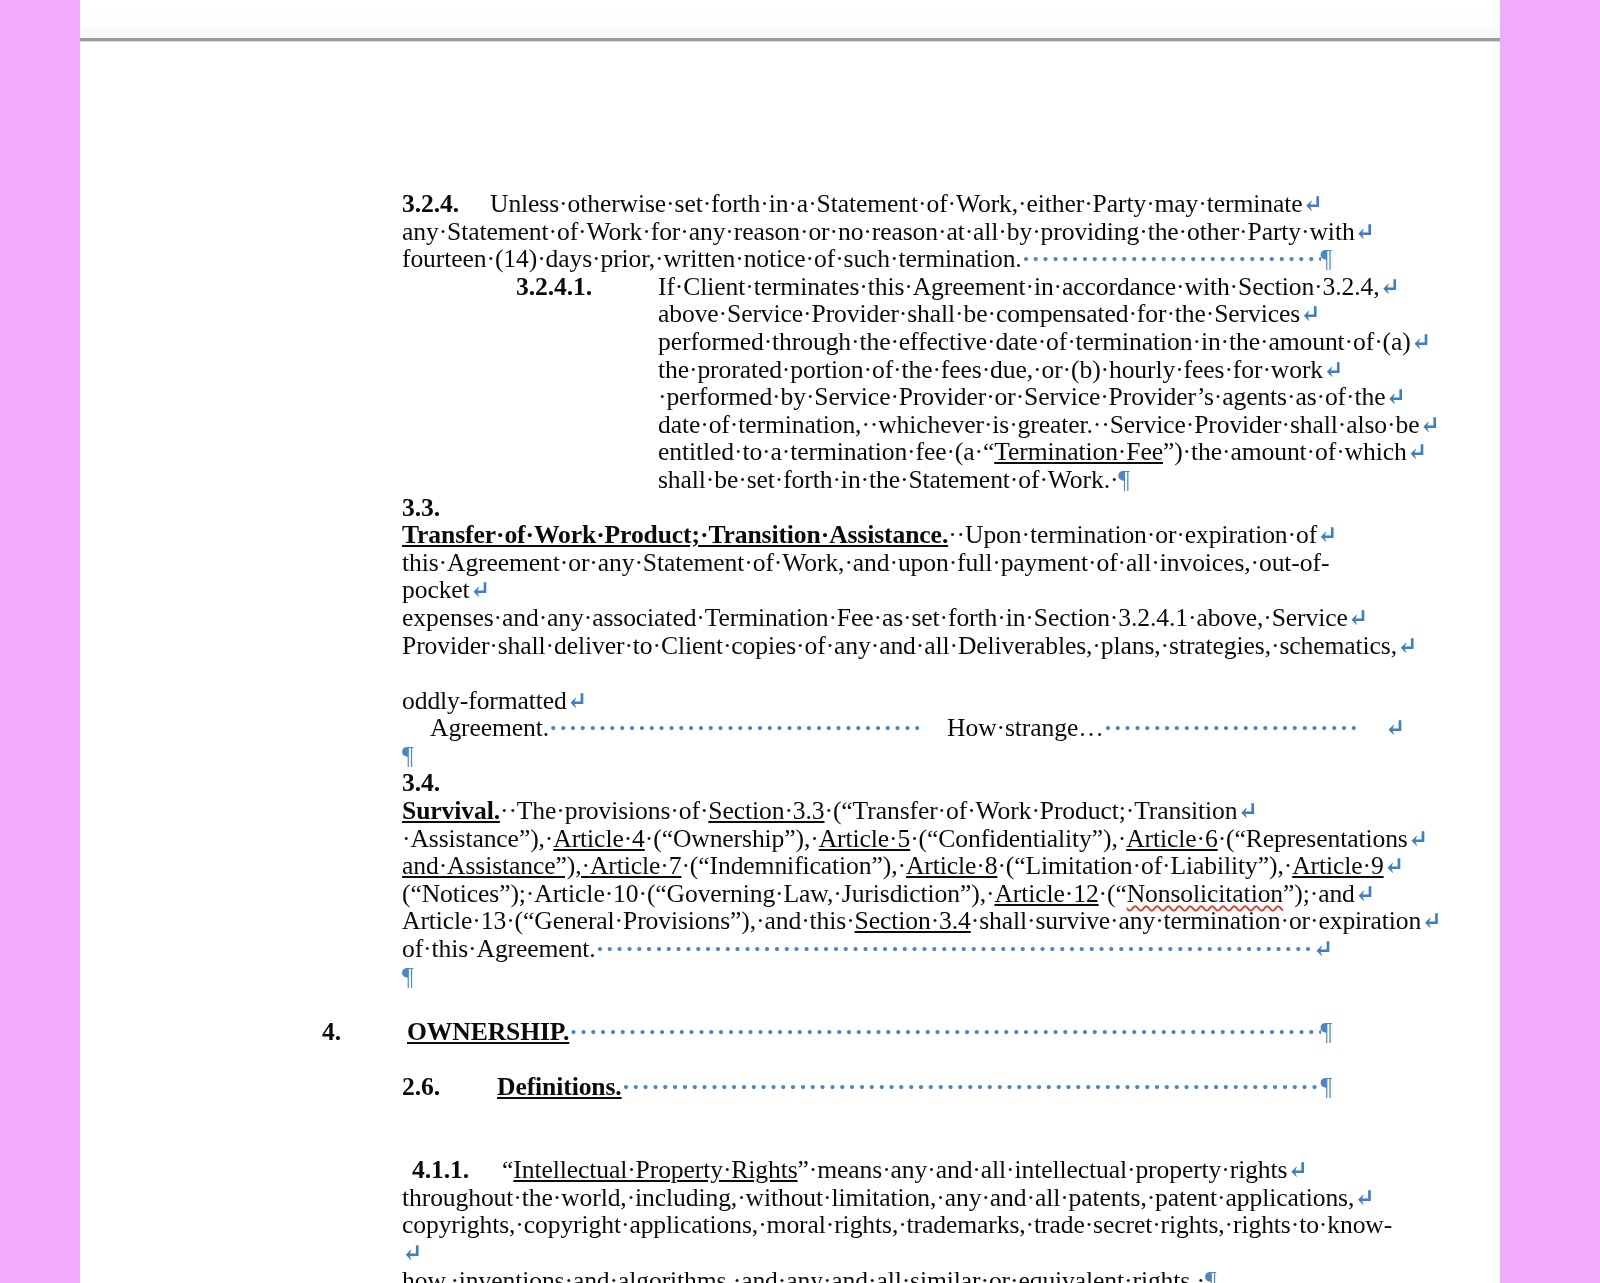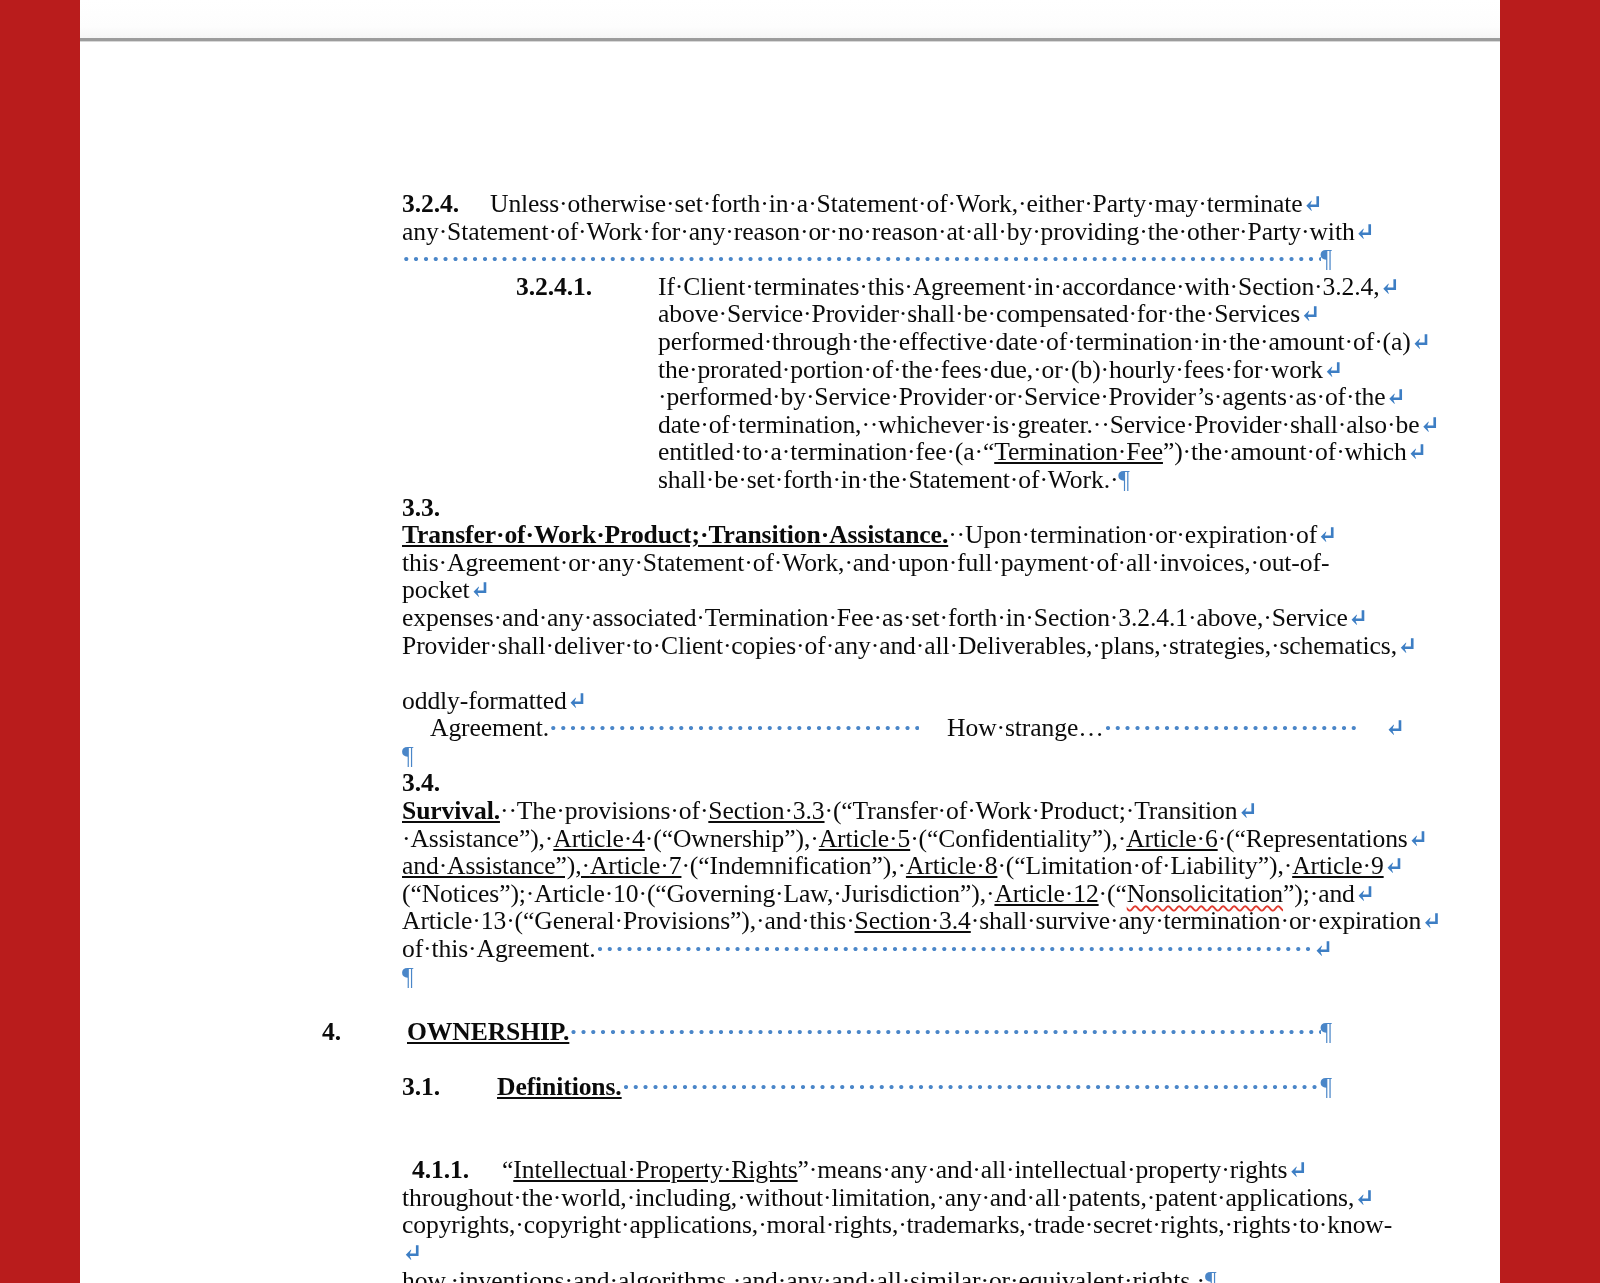--- a/index.html
+++ b/index.html
@@ -12,21 +12,21 @@
     width: 1600px;
     height: 1283px;
     overflow: hidden;
     font-family: "Liberation Serif", "DejaVu Serif", serif;
   }
 
   
   .app-surface {
     position: absolute;
     inset: 0;
-    background: #b91c1c;
+    background: #f0abfc;
   }
   .page-sheet {
     position: absolute;
     left: 80px;
     top: 0;
     width: 1420px;
     height: 1283px;
     background: #ffffff;
     overflow: hidden;
   }
@@ -175,20 +175,21 @@
     <div class="page-top-band"></div>
     <div class="page-top-rule"></div>
 
     <div class="doc-body">
 
       <div class="para wrap-out">
         <span class="lead">3.2.4.</span><span>Unless·otherwise·set·forth·in·a·Statement·of·Work,·either·Party·may·terminate</span><span class="lbreak">↵</span><br>
         <span>any·Statement·of·Work·for·any·reason·or·no·reason·at·all·by·providing·the·other·Party·with</span><span class="lbreak">↵</span>
       </div>
       <div class="para leader-row" style="margin-left:80px;">
+        <span class="fixed">fourteen·(14)·days·prior,·written·notice·of·such·termination.</span>
           <span class="grow">····································································································································</span>
           <span class="fixed pilcrow">¶</span>
       </div>
 
       <div class="para blk-3241">
         <span class="num">3.2.4.1.</span>
         <span class="txt">
           <span>If·Client·terminates·this·Agreement·in·accordance·with·Section·3.2.4,</span><span class="lbreak">↵</span><br>
           <span>above·Service·Provider·shall·be·compensated·for·the·Services</span><span class="lbreak">↵</span><br>
           <span>performed·through·the·effective·date·of·termination·in·the·amount·of·(a)</span><span class="lbreak">↵</span><br>
@@ -245,21 +246,21 @@
         <span class="txt leader-row">
           <span class="fixed bu">OWNERSHIP.</span>
             <span class="grow">····································································································································</span>
             <span class="fixed pilcrow">¶</span>
         </span>
       </div>
 
       <div class="spacer-para"></div>
 
       <div class="para hang lvl-b">
-        <span class="num w-41">3.1.</span>
+        <span class="num w-41">2.6.</span>
         <span class="txt leader-row">
           <span class="fixed bu">Definitions.</span>
             <span class="grow">····································································································································</span>
             <span class="fixed pilcrow">¶</span>
         </span>
       </div>
 
       <div class="spacer-para"></div>
 
       <div class="para wrap-out" style="margin-left:80px;margin-top:28px;">

